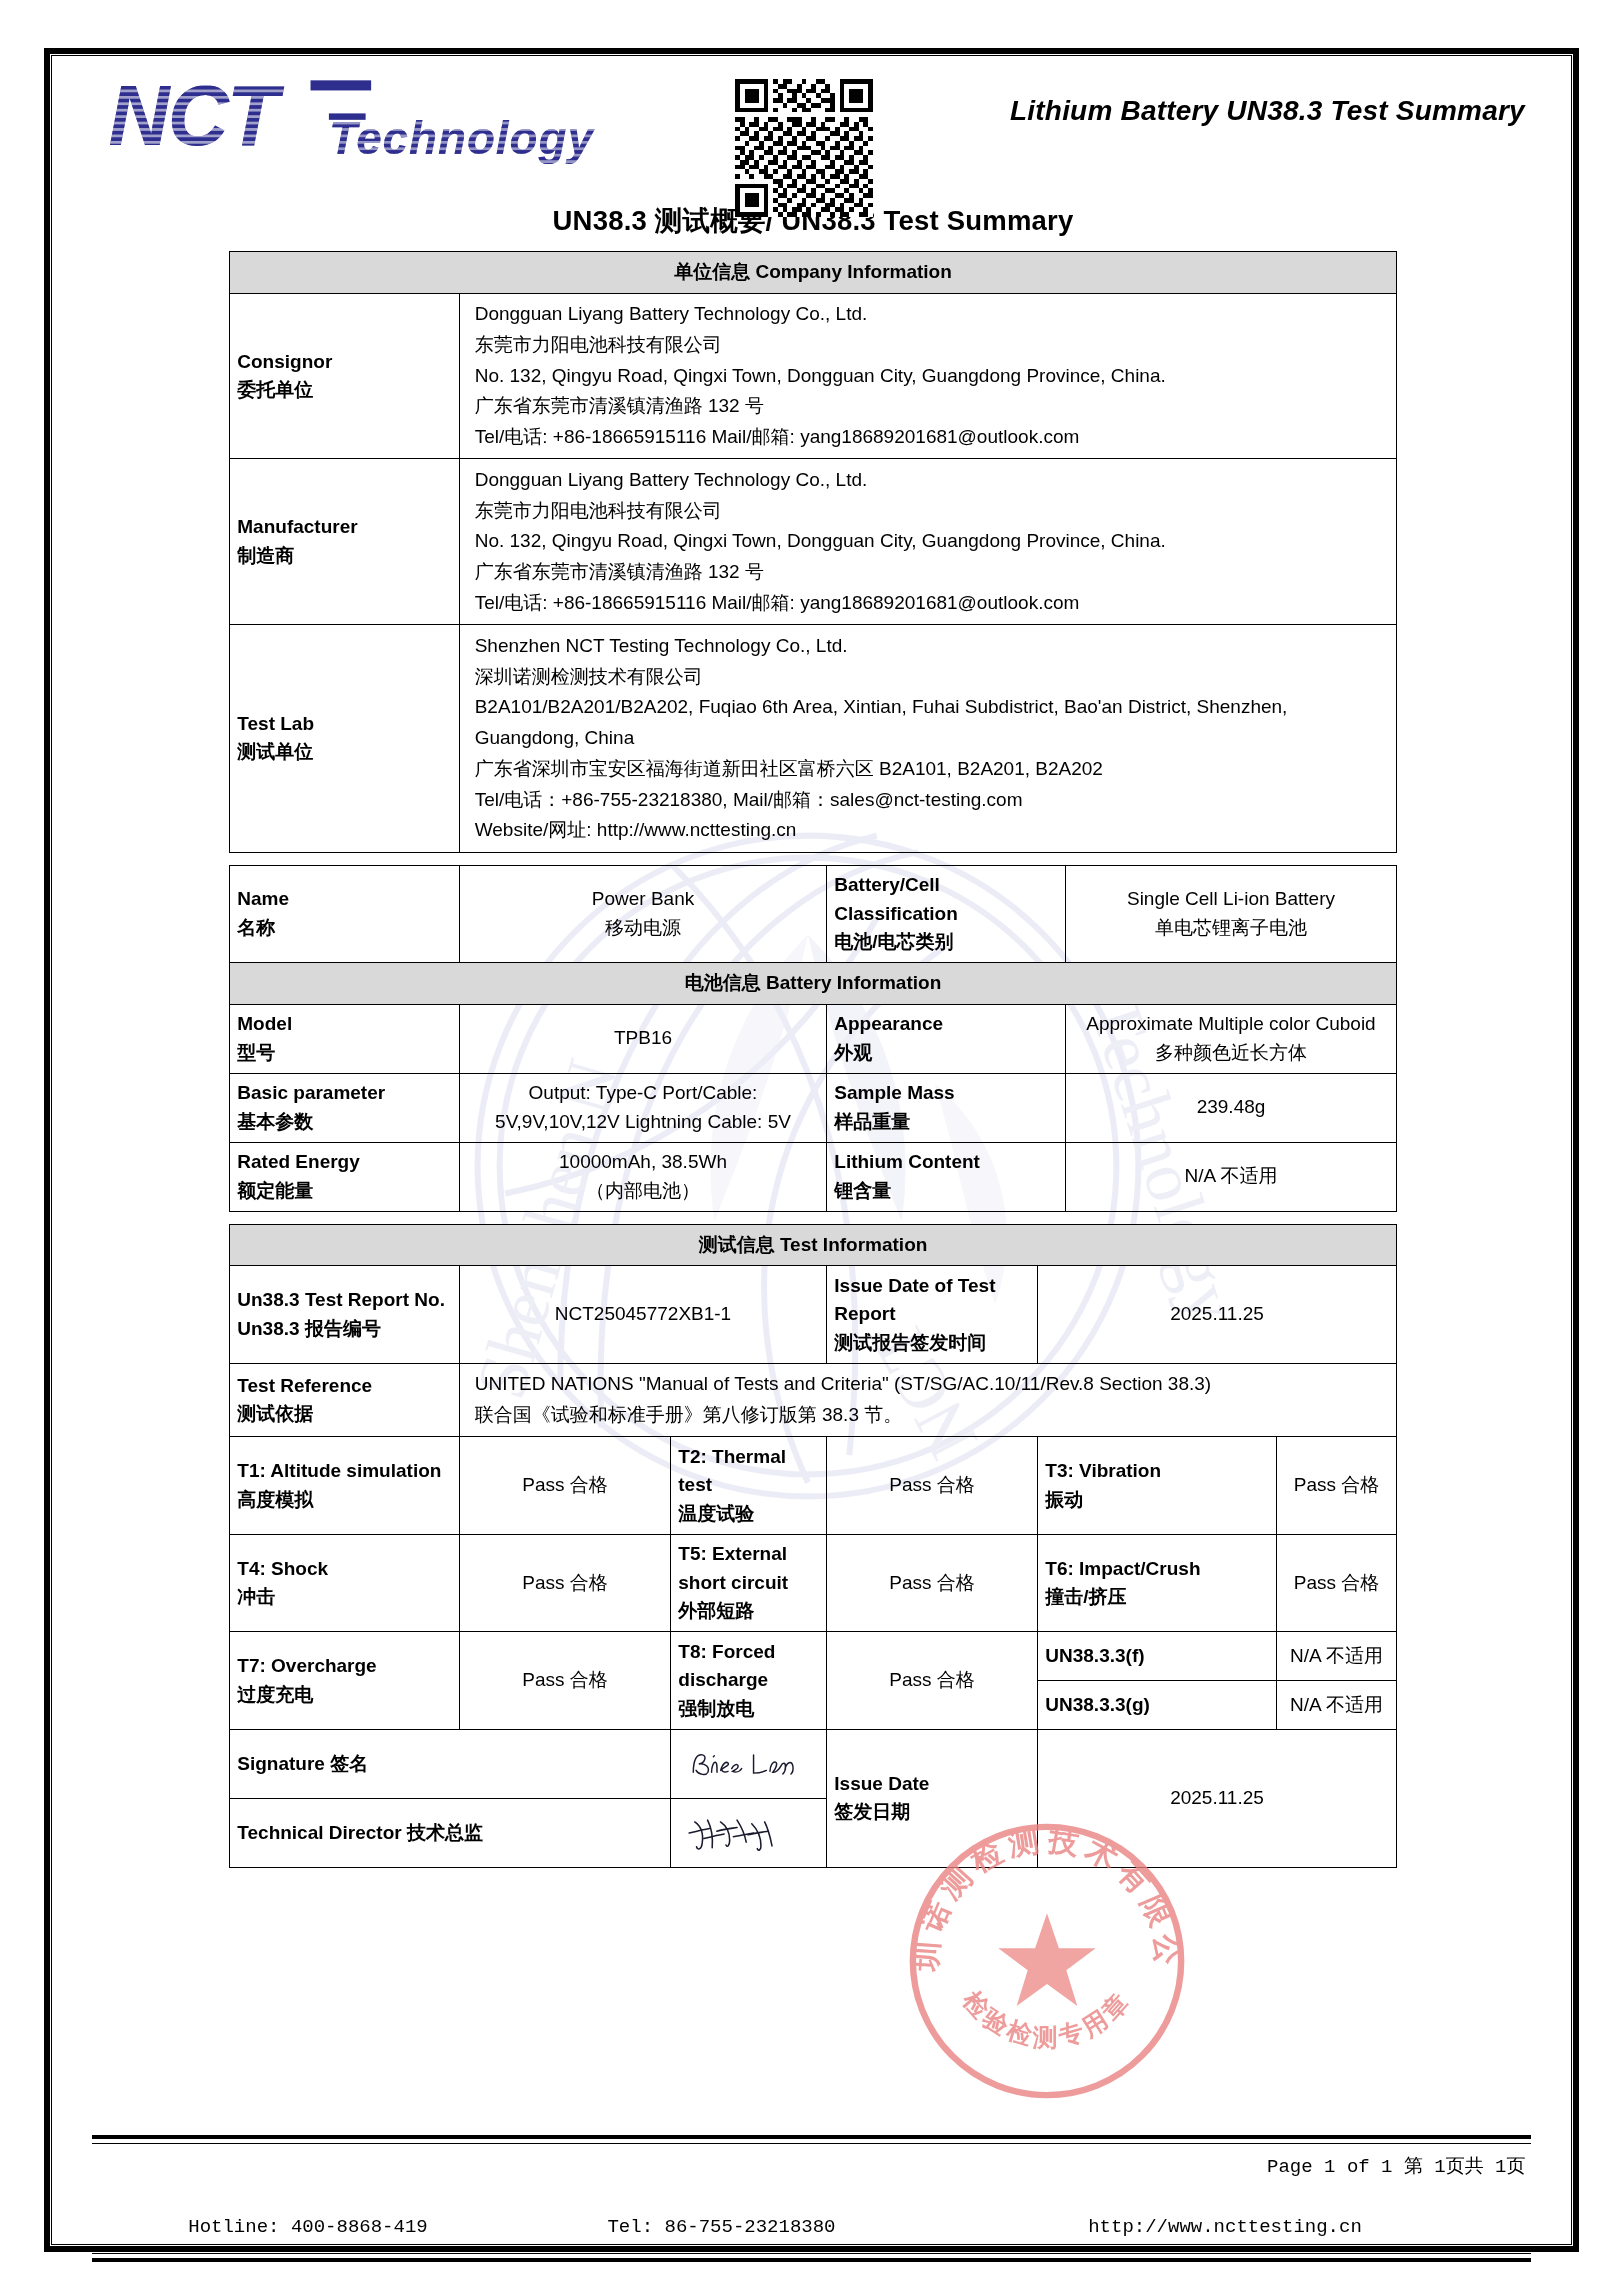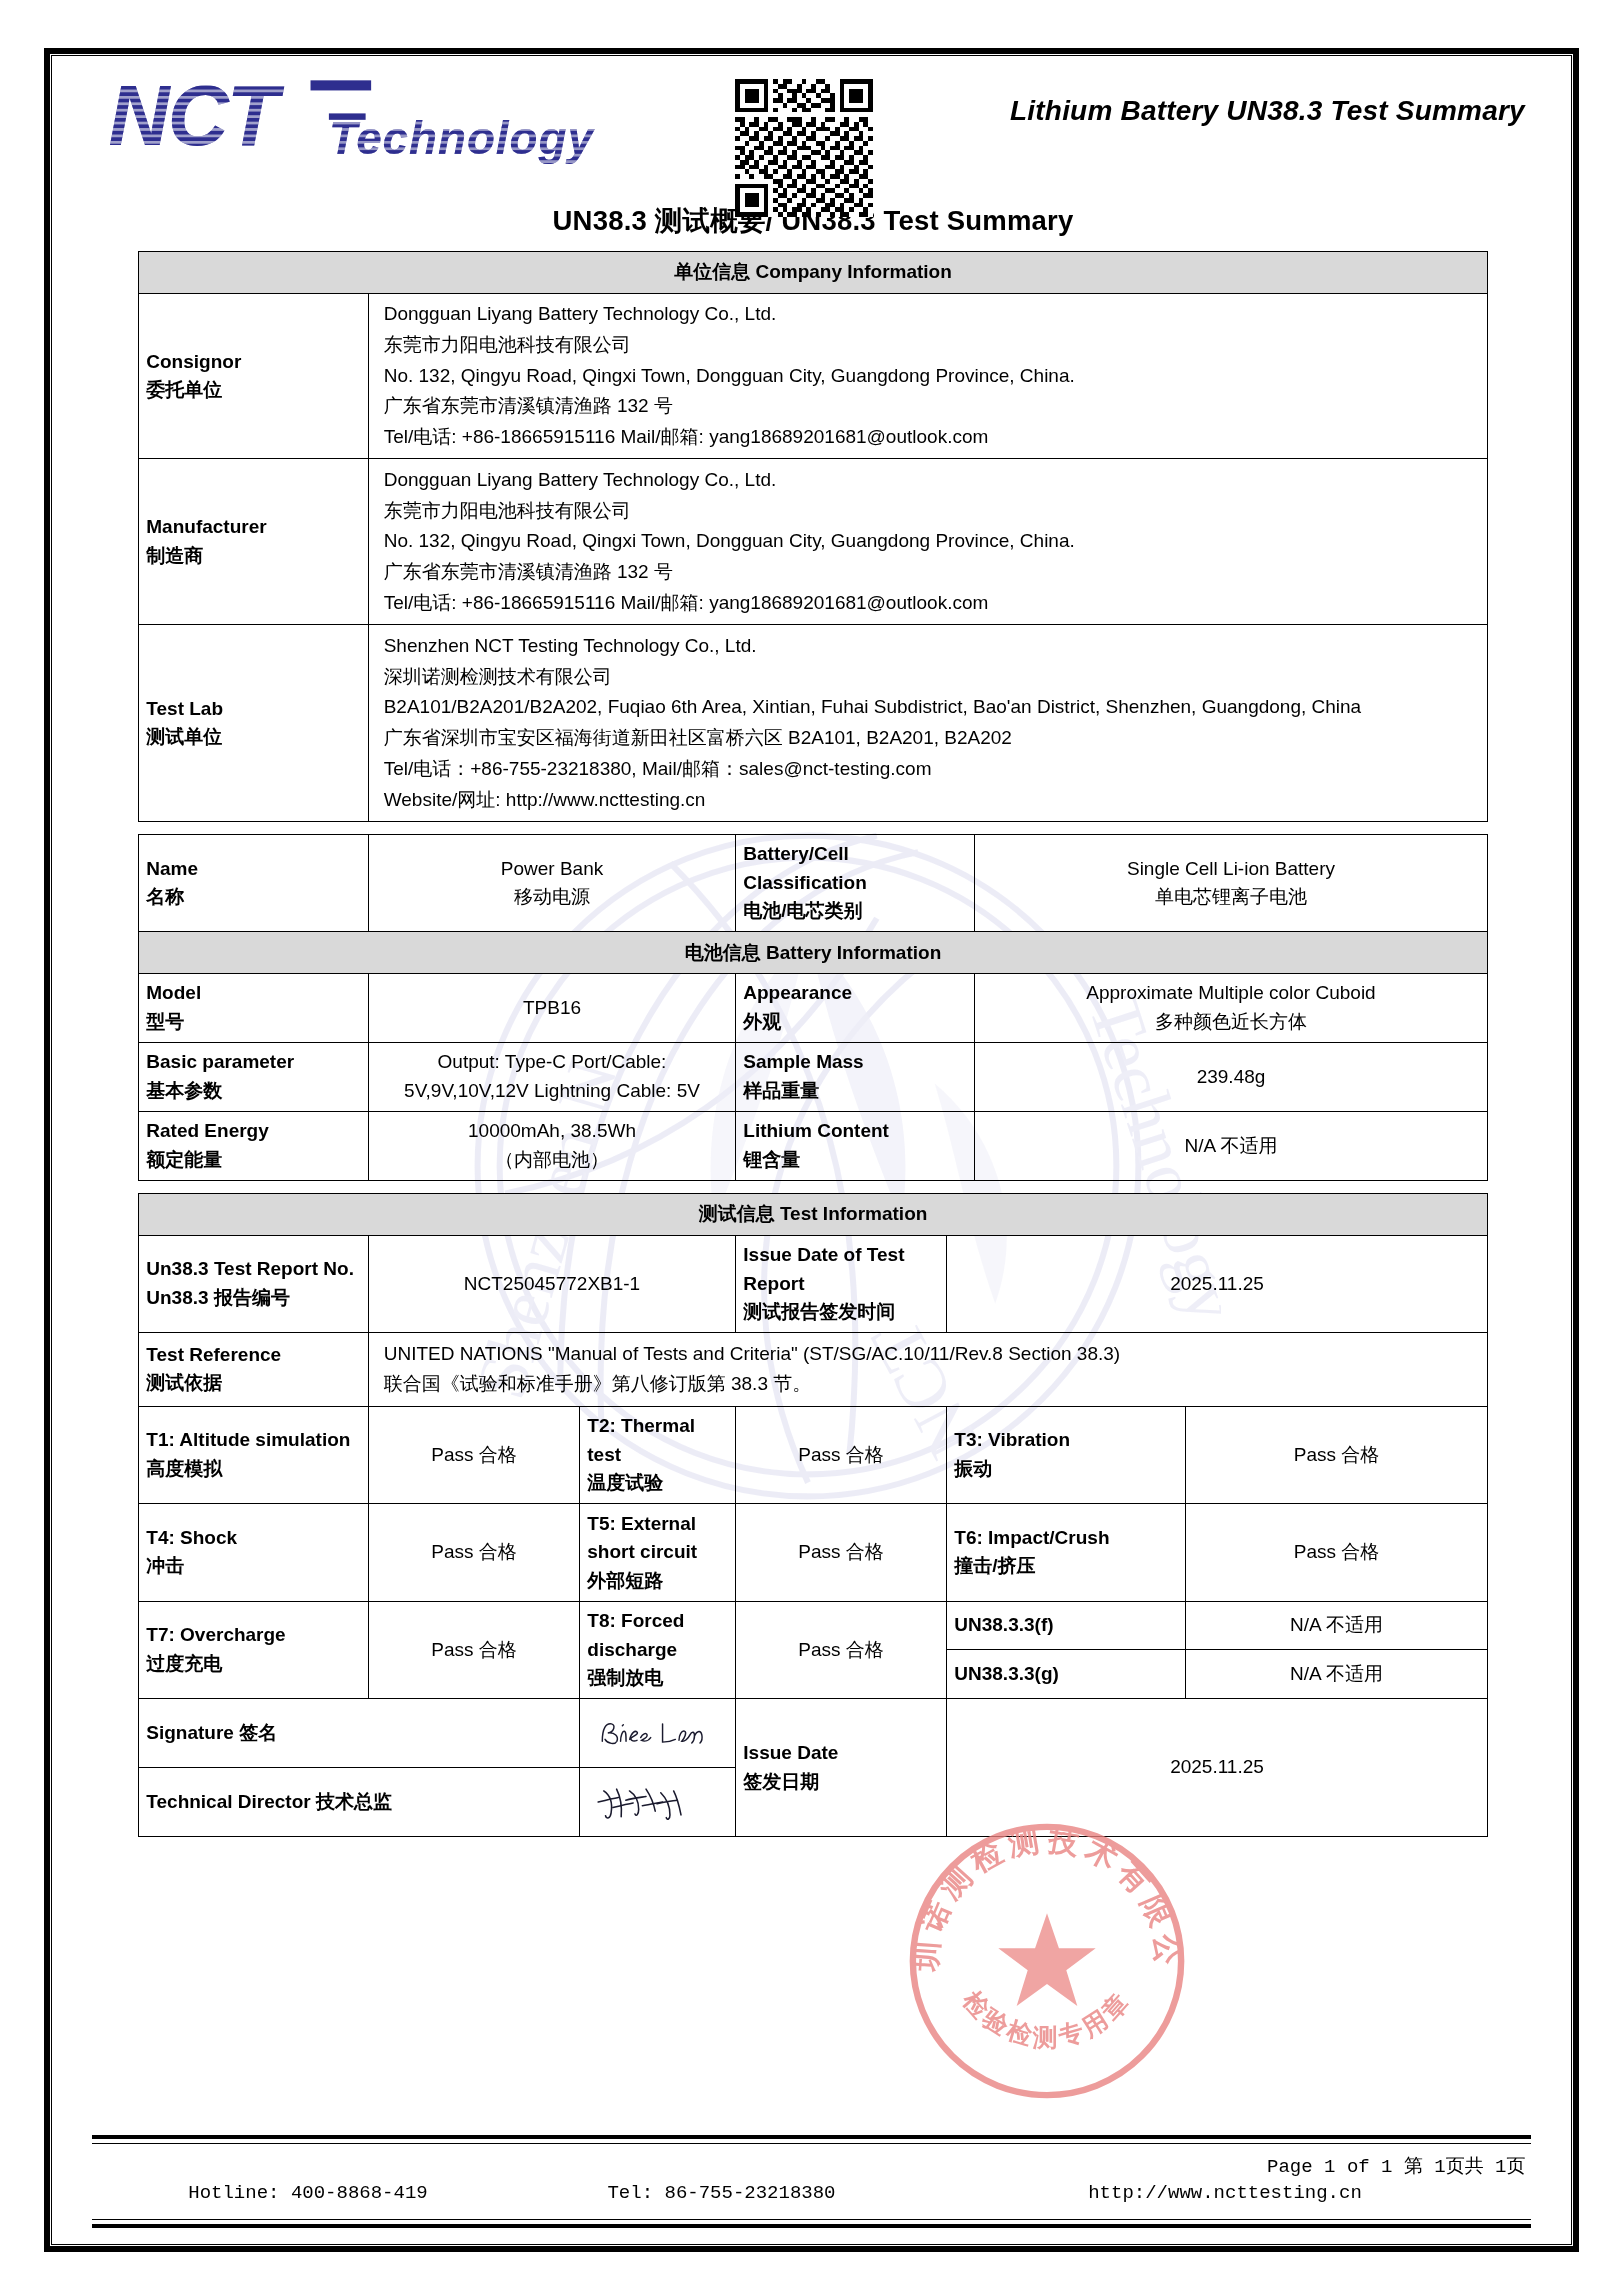--- a/index.html
+++ b/index.html
@@ -100,21 +100,21 @@
     font-size: 27.5px;
     font-weight: bold;
     margin-top: 20px;
     margin-bottom: 11px;
     letter-spacing: 0.2px;
   }
 
   
   table.grid {
     border-collapse: collapse;
-    width: 1350px;
+    width: 1168px;
     margin: 12px auto;
     table-layout: fixed;
   }
   table.grid td {
     border: 1.8px solid #000;
     padding: 5.5px 7.3px;
     font-size: 19px;
     vertical-align: middle;
     background: transparent;
   }
@@ -184,20 +184,21 @@
   }
   .footer-pageline {
     text-align: right;
     font-size: 19px;
     padding: 9.2px 5.5px 1.8px 0;
   }
   .footer-row {
     display: flex;
     font-size: 19px;
     padding: 1.8px 0 9.2px 0;
+    margin-top: 34px;
   }
   .footer-row .f1 { flex: 0 0 432px; text-align: center; }
   .footer-row .f2 { flex: 0 0 395px; text-align: center; }
   .footer-row .f3 { flex: 1 1 auto; text-align: center; }
 </style>
 </head>
 <body>
 
 <div class="page">
 

